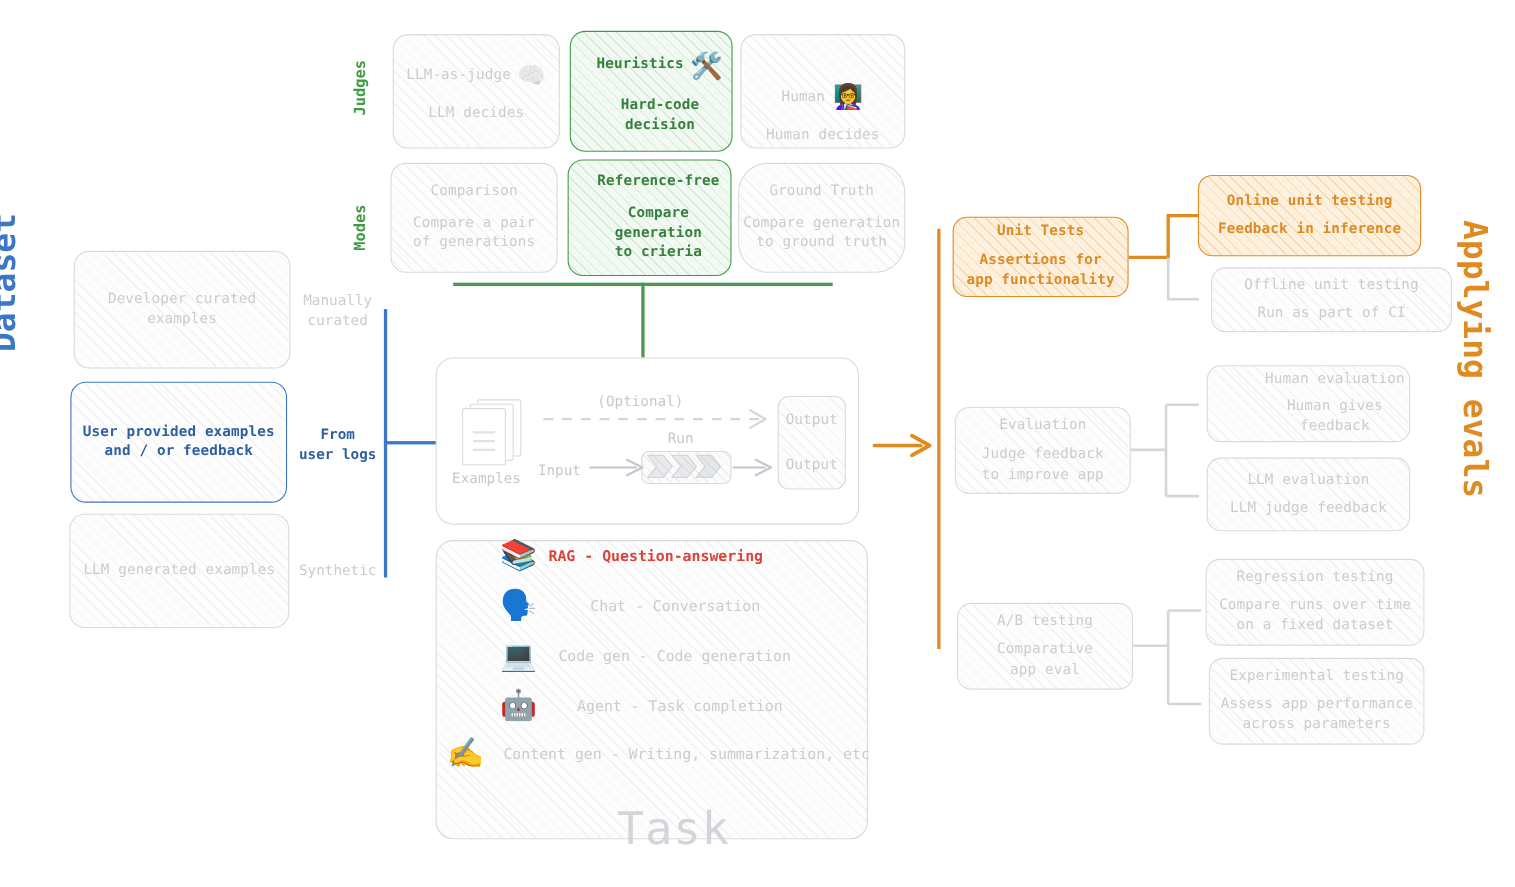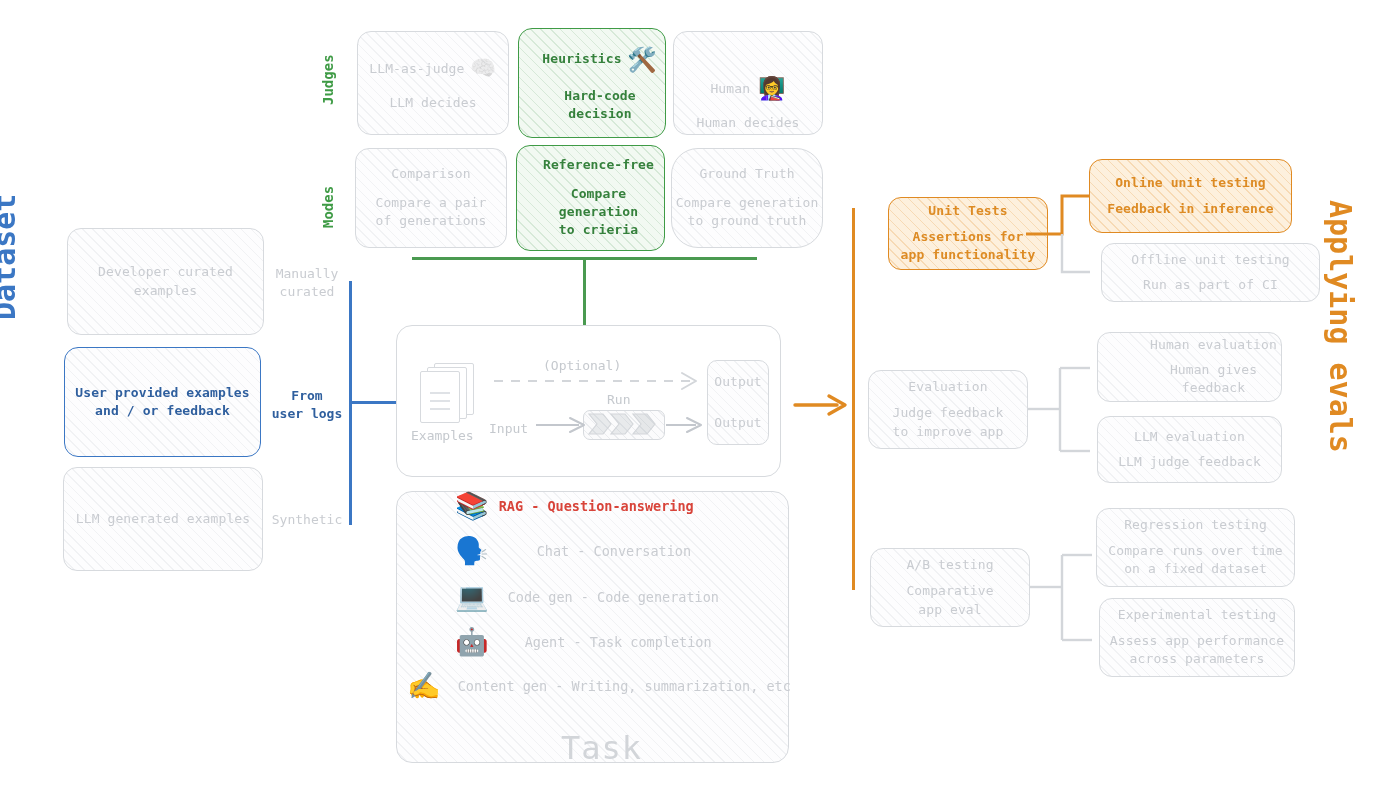--- a/index.html
+++ b/index.html
@@ -89,21 +89,21 @@
 
   
   .task-row{
     position:absolute;display:flex;align-items:center;
     font-size:13.5px;color:#c9ccd1;white-space:nowrap;
   }
   .task-row .emoji{font-size:27px;line-height:1;margin-right:10px;
     font-family:"DejaVu Sans","Liberation Sans",sans-serif;}
   .task-row.hl{color:#d8443a;font-weight:bold;}
   .task-title{
-    position:absolute;font-size:32px;color:#d2d5d9;font-weight:normal;
+    position:absolute;font-size:41px;color:#d2d5d9;font-weight:normal;
     letter-spacing:1px;
   }
 
   
   .docs{position:absolute;}
   .docs .sheet{
     position:absolute;width:38px;height:50px;border:1.6px solid #d7dade;
     border-radius:2px;background:#ffffff;
   }
   .docs .rule{position:absolute;height:1.6px;background:#dfe2e6;width:20px;left:9px;}
@@ -269,21 +269,21 @@
 
   <svg style="left:793px;top:392px;width:58px;height:26px;" viewBox="0 0 58 26">
     <path d="M2 13 L44 13" stroke="#e08a22" stroke-width="3.4" fill="none" stroke-linecap="round"></path>
     <path d="M36 4 L52 13 L36 22" stroke="#e08a22" stroke-width="3.4" fill="none" stroke-linecap="round" stroke-linejoin="round"></path>
   </svg>
 
   <div class="ln orange" style="left:852px;top:208px;width:3px;height:382px;"></div>
 
   <div class="vtitle down" style="left:1323px;top:200px;font-size:30px;color:#e08a22;">Applying evals</div>
 
-  <div class="card orange" style="left:888px;top:197px;width:160px;height:73px;border-radius:13px;">
+  <div class="card orange" style="left:866px;top:197px;width:160px;height:73px;border-radius:13px;">
     <span class="t">Unit Tests</span>
     <div class="gap" style="height:7px;"></div>
     <span class="t" style="white-space:pre-line;">Assertions for
 app functionality</span>
   </div>
 
   <svg style="left:1024px;top:190px;width:100px;height:100px;" viewBox="0 0 100 100">
     <path d="M2 44 L38 44 L38 6 L66 6" stroke="#e08a22" stroke-width="3" fill="none"></path>
     <path d="M38 44 L38 82 L66 82" stroke="#d3d6da" stroke-width="2.4" fill="none"></path>
   </svg>

